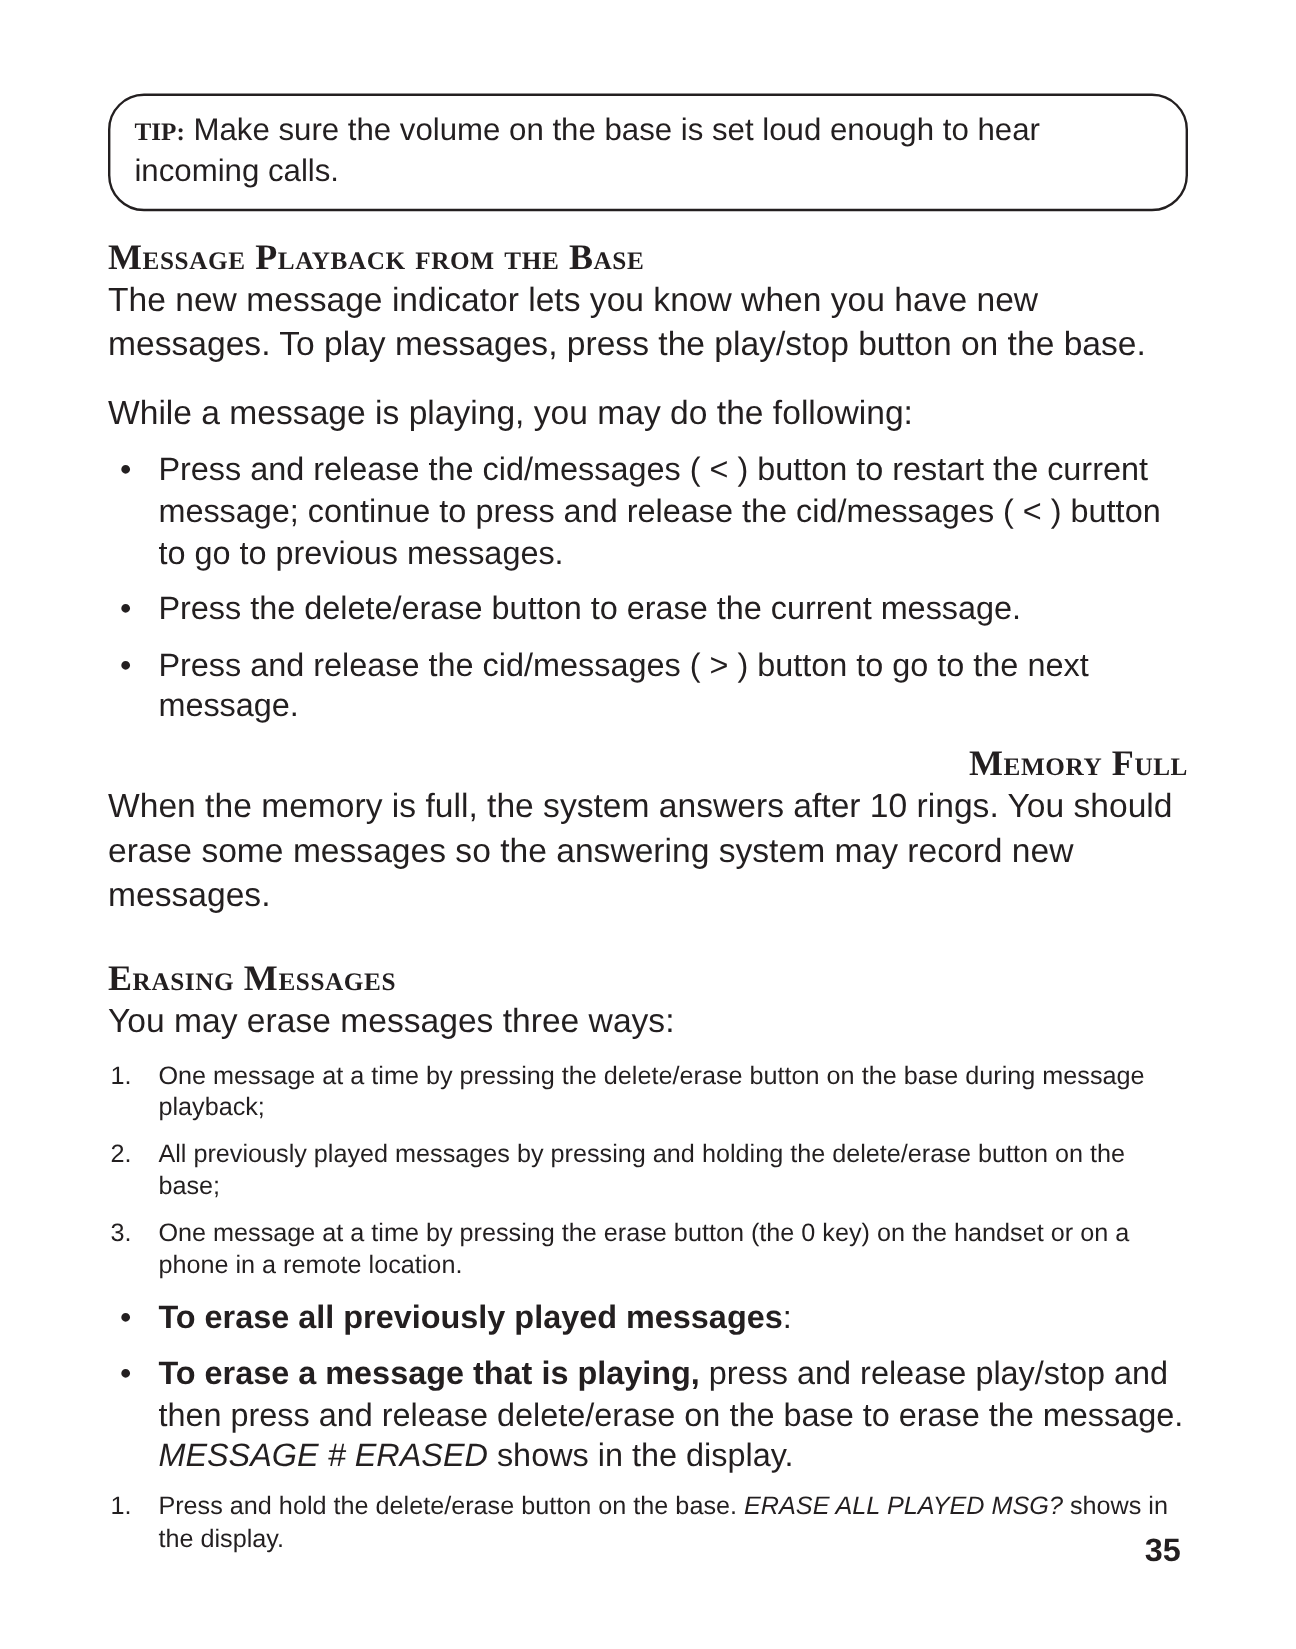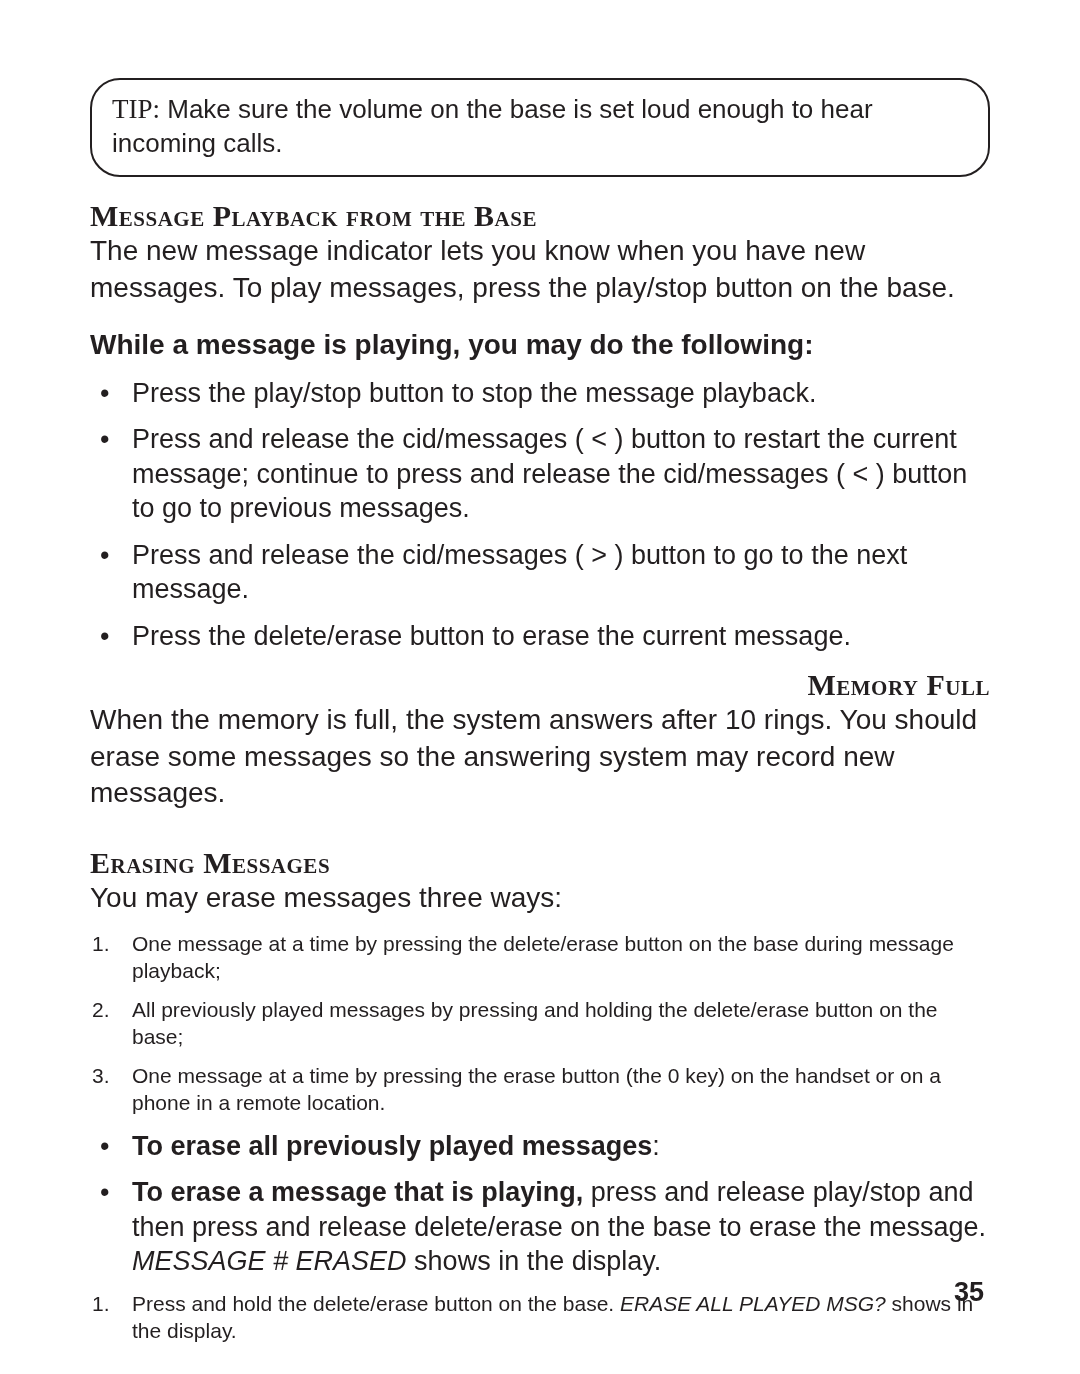--- a/index.html
+++ b/index.html
@@ -22,39 +22,38 @@
   }
   .tip-box {
     border: 2px solid #231f20;
     border-radius: 30px;
     padding: 12px 20px 14px 20px;
     margin-bottom: 14px;
     font-size: 26px;
     line-height: 1.3;
   }
   .tip-box .tip-label {
-    font-weight: normal;
+    font-weight: bold;
     font-family: "Times New Roman", Times, serif;
-    font-size: 27px;
+    font-size: 21px;
   }
   .section-head {
     font-family: "Times New Roman", Times, serif;
     font-variant: small-caps;
     font-weight: bold;
     font-size: 30px;
     letter-spacing: 0.5px;
     margin-top: 22px;
   }
   .body-text {
     font-size: 28px;
     line-height: 1.32;
   }
   .para-gap {
     margin-top: 20px;
-    font-weight: bold;
   }
   ul.bullets {
     list-style: none;
     padding: 0;
     margin: 12px 0 0 0;
   }
   ul.bullets > li {
     position: relative;
     padding-left: 42px;
     font-size: 27px;
@@ -106,24 +105,23 @@
 
   <div class="tip-box">
     <span class="tip-label">TIP:</span><span> Make sure the volume on the base is set loud enough to hear incoming calls.</span>
   </div>
 
   <div class="section-head">Message Playback from the Base</div>
   <div class="body-text">The new message indicator lets you know when you have new messages. To play messages, press the play/stop button on the base.</div>
   <div class="body-text para-gap">While a message is playing, you may do the following:</div>
 
   <ul class="bullets">
-    <li>Press the play/stop button to stop the message playback.</li>
     <li>Press and release the cid/messages ( &lt; ) button to restart the current message; continue to press and release the cid/messages ( &lt; ) button to go to previous messages.</li>
+    <li>Press the delete/erase button to erase the current message.</li>
     <li>Press and release the cid/messages ( &gt; ) button to go to the next message.</li>
-    <li>Press the delete/erase button to erase the current message.</li>
   </ul>
 
   <div class="section-head" style="margin-top:14px;text-align:right;">Memory Full</div>
   <div class="body-text">When the memory is full, the system answers after 10 rings. You should erase some messages so the answering system may record new messages.</div>
 
   <div class="section-head" style="margin-top:34px;">Erasing Messages</div>
   <div class="body-text">You may erase messages three ways:</div>
 
   <ol class="numbers">
     <li>One message at a time by pressing the delete/erase button on the base during message playback;</li>

